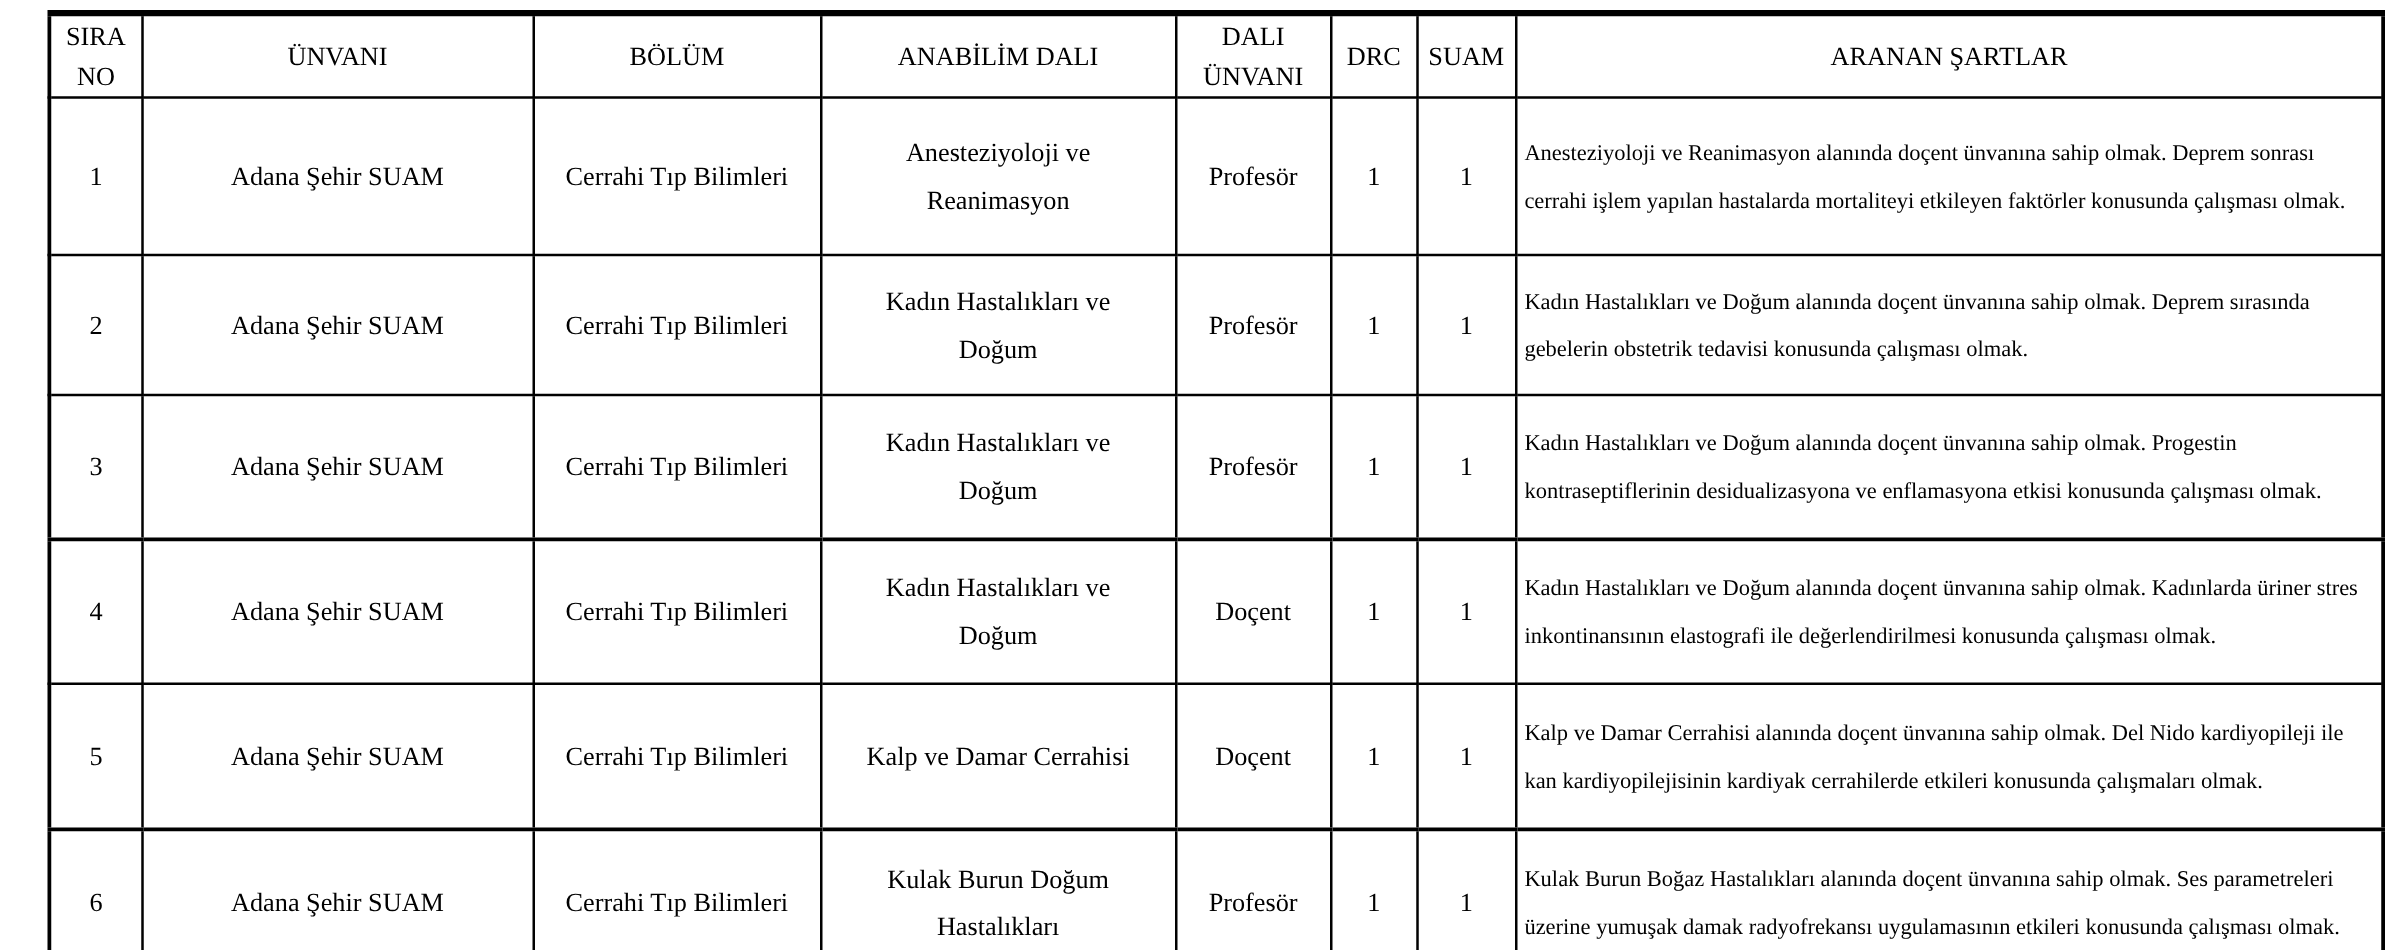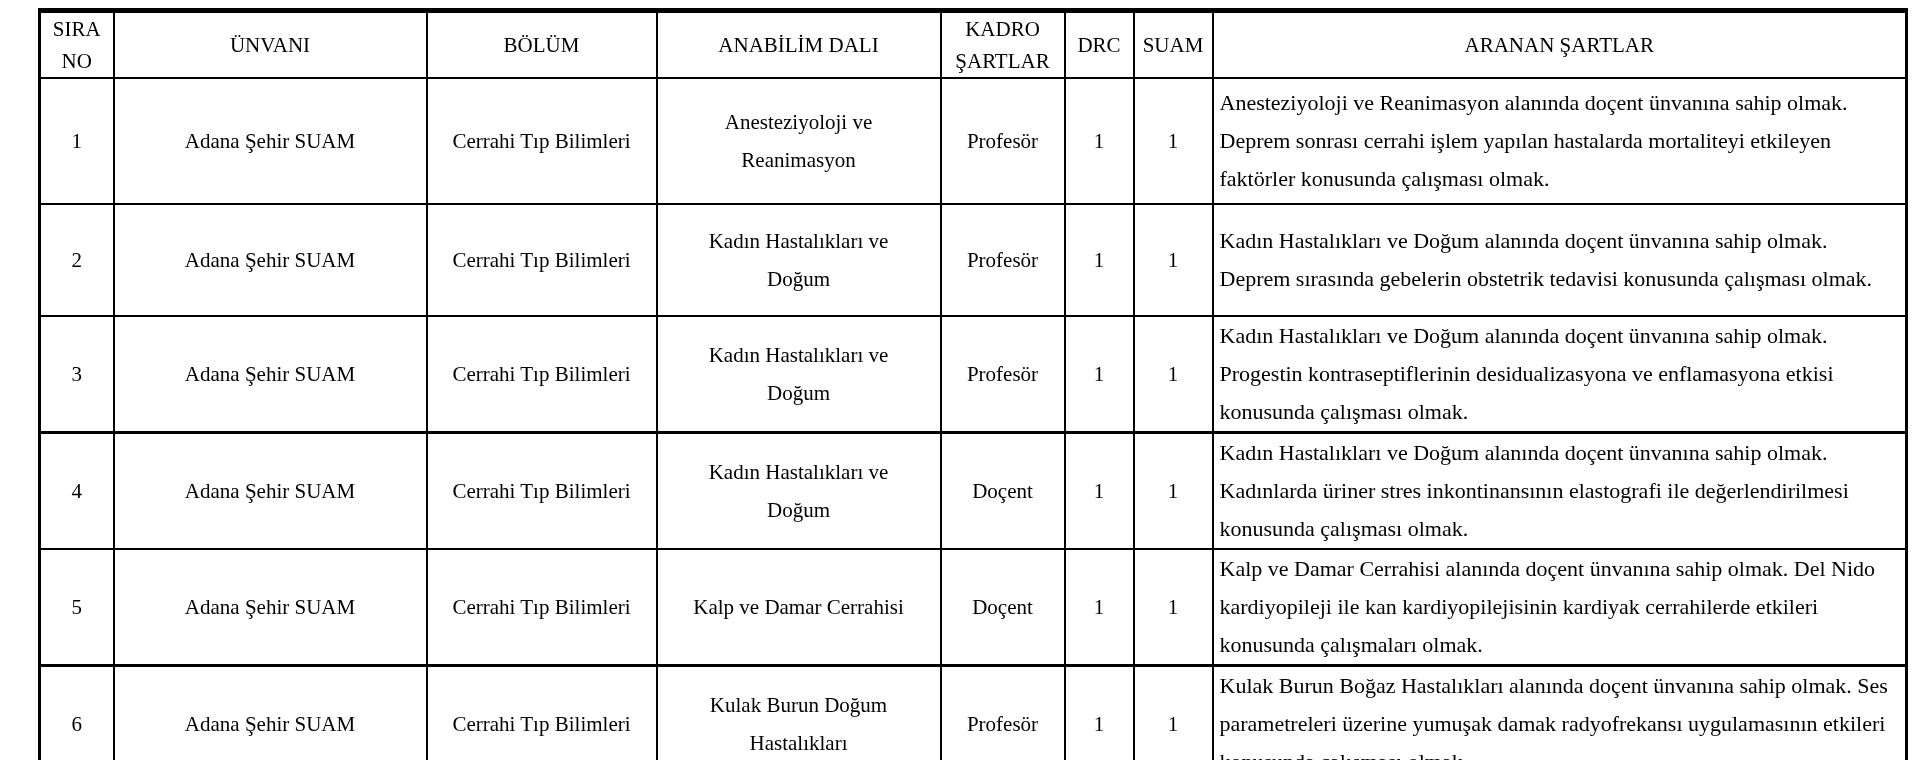--- a/index.html
+++ b/index.html
@@ -57,21 +57,21 @@
   tbody tr.h4 { height: 116px; }
   tbody tr.h5 { height: 116px; }
   tbody tr.h6 { height: 117px; }
 
   tbody tr.thick-bottom td { border-bottom-width: 3px; }
 
   td.anabilim { padding: 17px 32px; line-height: 38px; }
 
   td.sartlar {
     text-align: left;
-    font-size: 22px;
+    font-size: 18px;
     line-height: 38px;
     padding: 0 14px 0 6px;
   }
 </style>
 </head>
 <body>
 
 <div class="page">
   <table class="positions">
     <colgroup>
@@ -83,21 +83,21 @@
         <col class="c-drc">
         <col class="c-adet">
         <col class="c-sartlar">
     </colgroup>
     <thead>
       <tr>
         <th>SIRA NO</th>
         <th>ÜNVANI</th>
         <th>BÖLÜM</th>
         <th>ANABİLİM DALI</th>
-        <th>KADRO ŞARTLAR</th>
+        <th>DALI ÜNVANI</th>
         <th>DRC</th>
         <th>SUAM</th>
         <th>ARANAN ŞARTLAR</th>
       </tr>
     </thead>
     <tbody>
       <tr class="h1">
         <td>1</td>
         <td>Adana Şehir SUAM</td>
         <td>Cerrahi Tıp Bilimleri</td>

